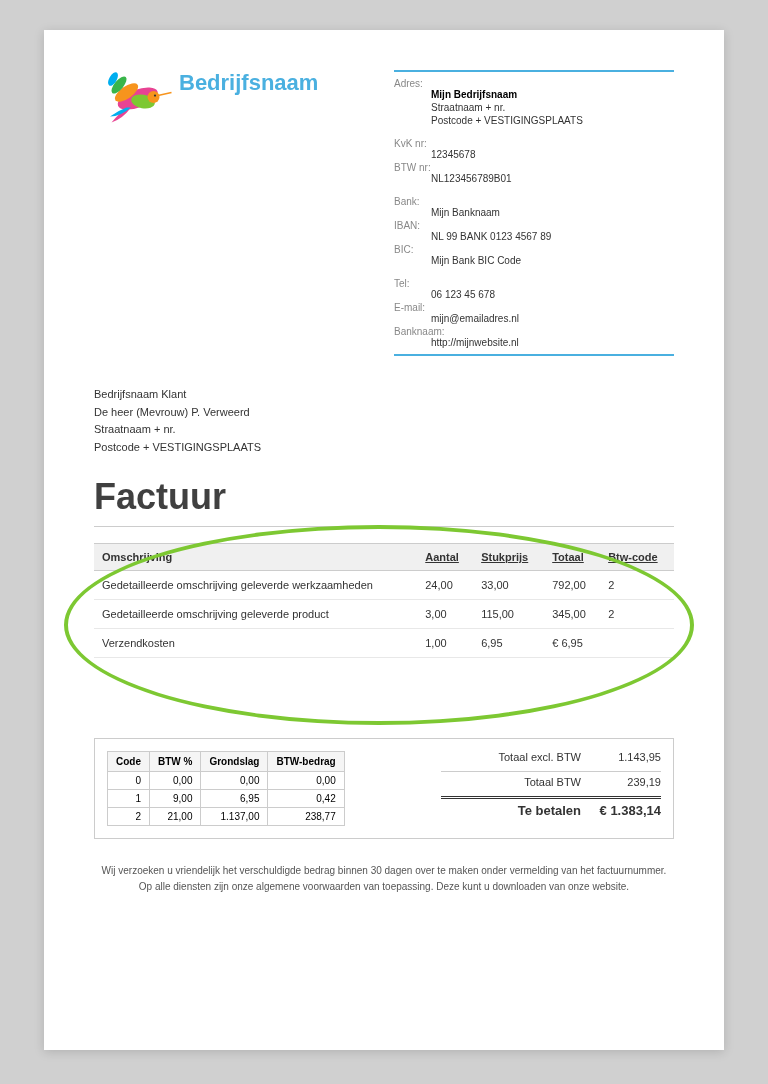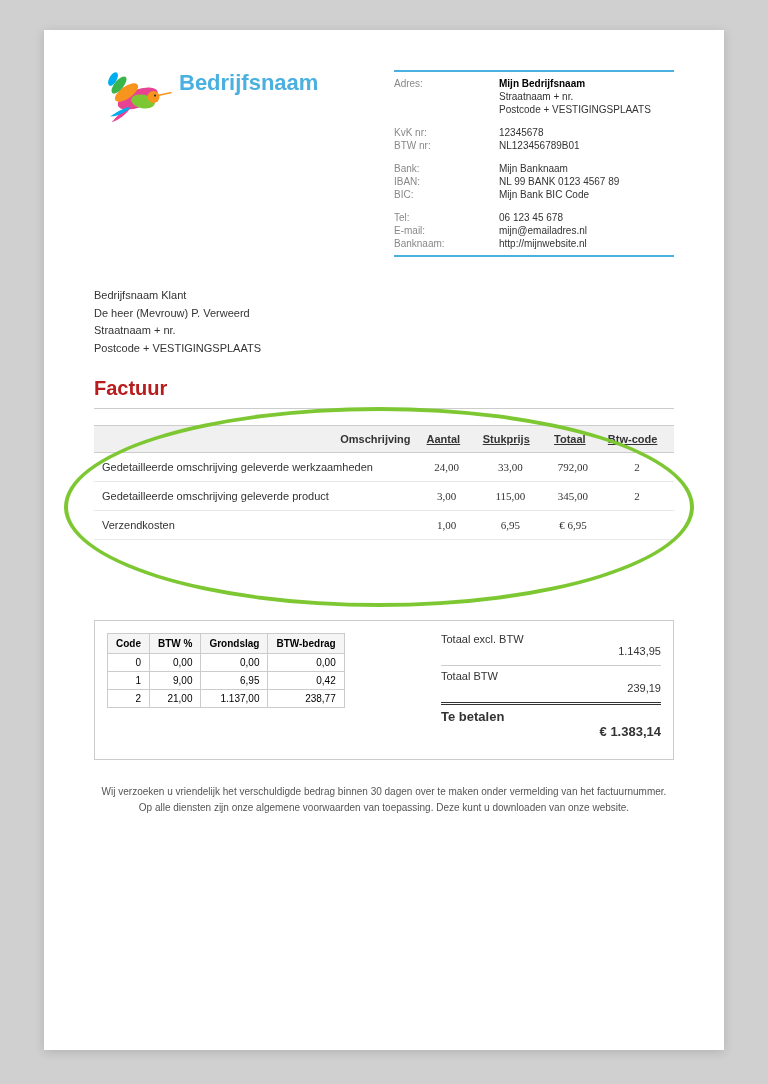--- a/index.html
+++ b/index.html
@@ -45,21 +45,22 @@
     }
     .address-block {
       display: flex;
       flex-direction: column;
       gap: 2px;
       font-size: 11px;
       min-width: 280px;
     }
     .address-row {
       display: flex;
-      gap: 8px;
+      gap: 0;
+      flex-direction: column;
     }
     .addr-top-line {
       border-top: 2px solid #4ab0e0;
       margin-bottom: 4px;
       width: 100%;
     }
     .addr-bottom-line {
       border-bottom: 2px solid #4ab0e0;
       margin-top: 4px;
       width: 100%;
@@ -81,23 +82,23 @@
     
     .client-area {
       margin-top: 10px;
       margin-bottom: 20px;
       font-size: 11px;
       color: #333;
       line-height: 1.6;
     }
     
     .invoice-title {
-      font-size: 20px;
-      font-weight: bold;
-      color: #b91c1c;
+      font-size: 36px;
+      font-weight: bold;
+      color: #404040;
       margin-bottom: 8px;
       margin-top: 10px;
     }
     .divider {
       border: none;
       border-top: 1px solid #ccc;
       margin: 8px 0 16px 0;
     }
     
     .invoice-meta {
@@ -126,38 +127,37 @@
       border-collapse: collapse;
       font-size: 11px;
     }
     .invoice-table thead tr {
       background: #f0f0f0;
       border-top: 1px solid #ccc;
       border-bottom: 1px solid #ccc;
     }
     .invoice-table th {
       padding: 7px 8px;
-      text-align: right;
+      text-align: left;
       font-weight: bold;
       font-size: 11px;
       color: #333;
     }
     .invoice-table th.right {
       text-align: left;
       text-decoration: underline;
     }
     .invoice-table td {
       padding: 8px 8px;
       color: #333;
       font-size: 11px;
       border-bottom: 1px solid #e8e8e8;
     }
     .invoice-table td.right {
-      text-align: center;
-      font-family: Liberation Serif, serif;
+      text-align: left;
     }
     
     .green-oval {
       position: absolute;
       top: -18px;
       left: -30px;
       width: 630px;
       height: 200px;
       border: 4px solid #7dc832;
       border-radius: 50%;
@@ -191,21 +191,20 @@
     }
     .totals-block {
       font-size: 11px;
       min-width: 220px;
     }
     .total-row {
       display: flex;
       justify-content: flex-end;
       margin-bottom: 4px;
       padding-bottom: 4px;
-      flex-direction: column;
     }
     .total-row.line-above {
       border-top: 1px solid #ccc;
       padding-top: 4px;
     }
     .total-row.double-line {
       border-top: 3px double #333;
       padding-top: 4px;
     }
     .total-label {

